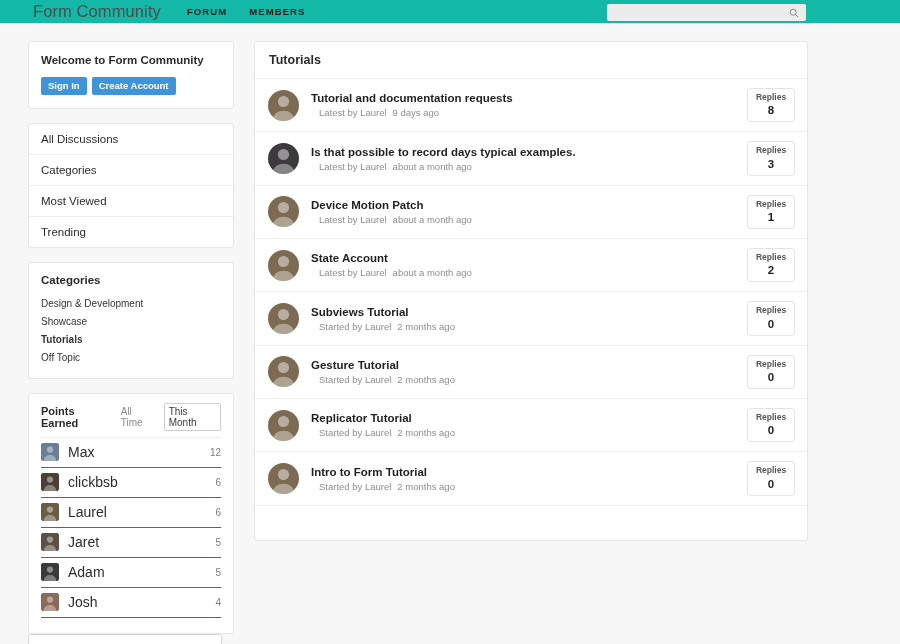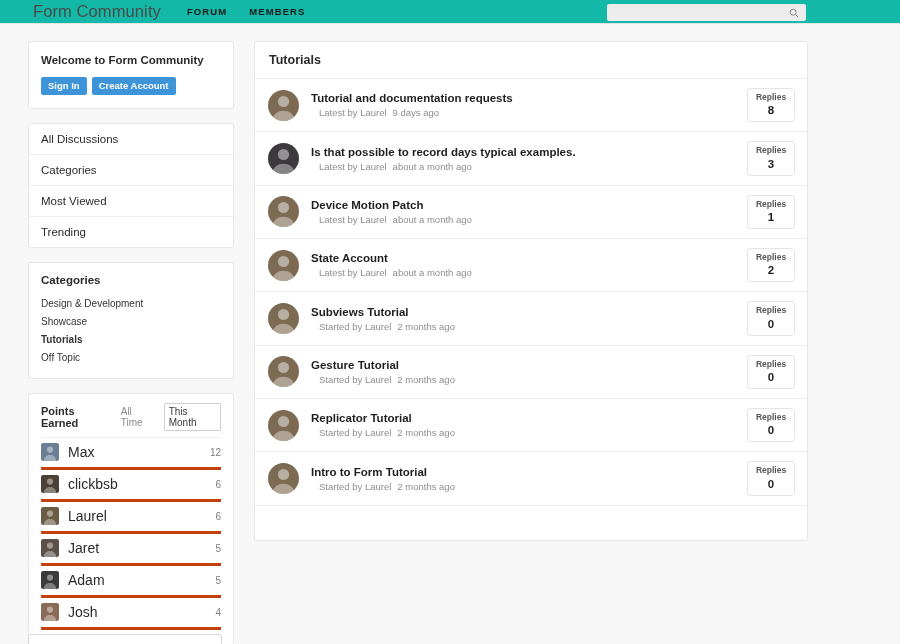--- a/index.html
+++ b/index.html
@@ -154,21 +154,21 @@
     color: #3a3a3a;
     border: 1px solid #cfcfcf;
     border-radius: 2px;
     background: #fff;
     padding: 2px 4px;
   }
   .points-row {
     display: flex;
     align-items: center;
     padding: 5.5px 0;
-    border-top: 3px solid #c2410c;
+    border-top: 1px solid #c2410c;
     cursor: pointer;
   }
   .points-row:first-of-type { border-top: 1px solid #f0f0f0; }
   .pt-avatar {
     width: 18px; height: 18px;
     border-radius: 3px;
     flex: 0 0 auto;
     overflow: hidden;
     display: flex; align-items: center; justify-content: center;
     font-size: 11px; font-weight: bold; color: #fff;

